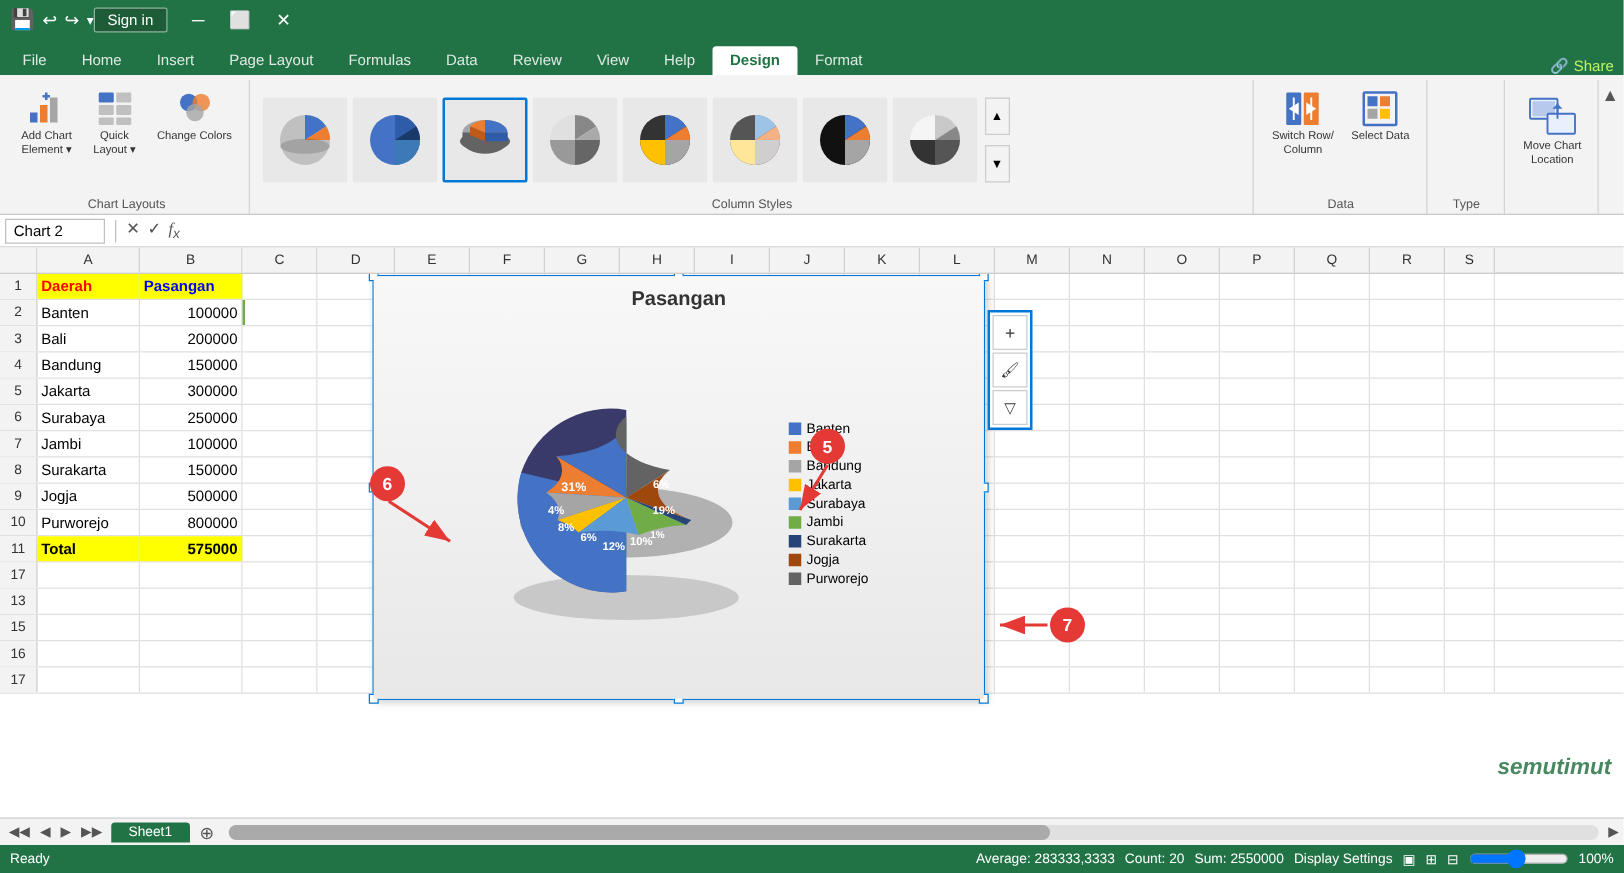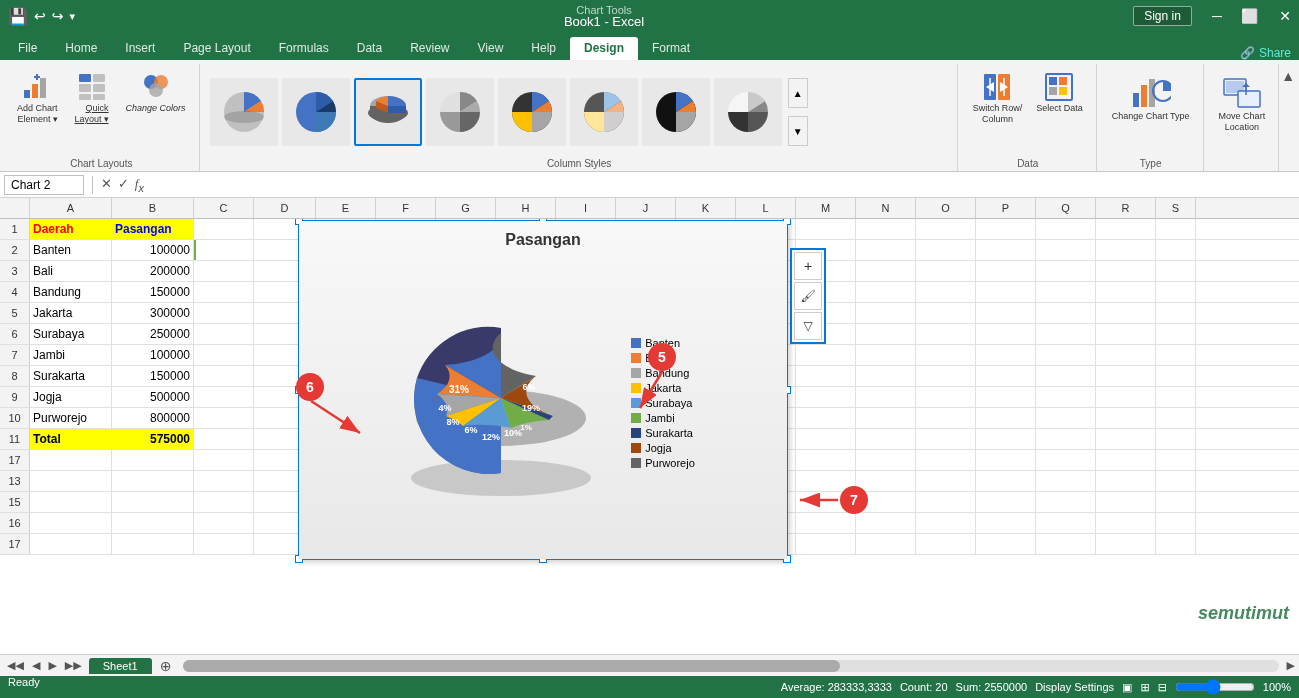--- a/index.html
+++ b/index.html
@@ -289,20 +289,21 @@
       font-weight: bold;
       z-index: 20;
       pointer-events: none;
     }
 
     
     .status-bar {
       height: 22px;
       background: #217346;
       display: flex;
+      align-items: center;
       padding: 0 8px;
       color: white;
       font-size: 11px;
       gap: 20px;
       position: fixed;
       bottom: 0;
       width: 1299px;
     }
     .status-right { margin-left: auto; display: flex; align-items: center; gap: 8px; }
     .sheet-tab {
@@ -366,24 +367,20 @@
 </head>
 <body>
 
 <div class="title-bar">
   <div class="title-bar-left">
     <span style="cursor:pointer;font-size:16px;">💾</span>
     <span style="cursor:pointer;font-size:14px;">↩</span>
     <span style="cursor:pointer;font-size:14px;">↪</span>
     <span style="cursor:pointer;font-size:11px;">▾</span>
   </div>
-  <div class="title-bar-center">
-    <span style="color:rgba(255,255,255,0.7);font-size:11px;display:block;margin-bottom:-2px;">Chart Tools</span>
-    <span>Book1 - Excel</span>
-  </div>
   <div class="title-bar-right">
     <button class="sign-in-btn">Sign in</button>
     <span style="cursor:pointer;font-size:14px;">─</span>
     <span style="cursor:pointer;font-size:14px;">⬜</span>
     <span style="cursor:pointer;font-size:14px;">✕</span>
   </div>
 </div>
 
 <div class="ribbon-top-row">
   <div class="ribbon-tabs">
@@ -392,63 +389,63 @@
     <div class="ribbon-tab">Insert</div>
     <div class="ribbon-tab">Page Layout</div>
     <div class="ribbon-tab">Formulas</div>
     <div class="ribbon-tab">Data</div>
     <div class="ribbon-tab">Review</div>
     <div class="ribbon-tab">View</div>
     <div class="ribbon-tab">Help</div>
     <div class="ribbon-tab active">Design</div>
     <div class="ribbon-tab">Format</div>
     <div style="margin-left:auto;display:flex;align-items:center;padding-right:8px;">
-      <span style="color:#5eead4;font-size:12px;cursor:pointer;">🔗 <span>Share</span></span>
+      <span style="color:#bef264;font-size:12px;cursor:pointer;">🔗 <span>Share</span></span>
     </div>
   </div>
 </div>
 
 <div class="ribbon">
 
   <div class="ribbon-group">
     <div style="display:flex;gap:4px;flex:1;align-items:flex-start;">
       <button class="ribbon-btn">
         <div class="ribbon-icon">
           <svg width="30" height="30" viewBox="0 0 30 30">
             <rect x="2" y="18" width="6" height="8" fill="#4472C4"></rect>
             <rect x="10" y="12" width="6" height="14" fill="#ED7D31"></rect>
             <rect x="18" y="6" width="6" height="20" fill="#A5A5A5"></rect>
             <line x1="15" y1="2" x2="15" y2="8" stroke="#4472C4" stroke-width="2"></line>
             <line x1="12" y1="5" x2="18" y2="5" stroke="#4472C4" stroke-width="2"></line>
           </svg>
         </div>
-        <span style="font-size:9px;text-align:right;line-height:1.2;">Add Chart<br>Element ▾</span>
+        <span style="font-size:9px;text-align:center;line-height:1.2;">Add Chart<br>Element ▾</span>
       </button>
       <button class="ribbon-btn">
         <div class="ribbon-icon">
           <svg width="30" height="30" viewBox="0 0 30 30">
             <rect x="2" y="2" width="12" height="8" fill="#4472C4" rx="1"></rect>
             <rect x="16" y="2" width="12" height="8" fill="#c0c0c0" rx="1"></rect>
             <rect x="2" y="12" width="12" height="8" fill="#c0c0c0" rx="1"></rect>
             <rect x="16" y="12" width="12" height="8" fill="#c0c0c0" rx="1"></rect>
             <rect x="2" y="22" width="12" height="6" fill="#c0c0c0" rx="1"></rect>
             <rect x="16" y="22" width="12" height="6" fill="#c0c0c0" rx="1"></rect>
           </svg>
         </div>
-        <span style="font-size:9px;text-align:right;line-height:1.2;text-decoration:underline;">Quick<br>Layout ▾</span>
+        <span style="font-size:9px;text-align:center;line-height:1.2;">Quick<br>Layout ▾</span>
       </button>
       <button class="ribbon-btn">
         <div class="ribbon-icon">
           <svg width="30" height="30" viewBox="0 0 30 30">
             <circle cx="10" cy="10" r="7" fill="#4472C4"></circle>
             <circle cx="20" cy="10" r="7" fill="#ED7D31" opacity="0.8"></circle>
             <circle cx="15" cy="18" r="7" fill="#A5A5A5" opacity="0.8"></circle>
           </svg>
         </div>
-        <span style="font-size:9px;text-align:left;line-height:1.2;font-style:italic;">Change Colors</span>
+        <span style="font-size:9px;text-align:left;line-height:1.2;">Change Colors</span>
       </button>
     </div>
     <div class="ribbon-group-label">Chart Layouts</div>
   </div>
 
   <div style="display:flex;flex-direction:column;flex:1;border-right:1px solid #d4d4d4;padding:4px 8px 2px;">
     <div style="display:flex;gap:4px;align-items:center;flex:1;">
 
       <div class="gallery-item">
         <svg class="mini-pie" viewBox="0 0 54 54">
@@ -558,32 +555,20 @@
             <rect x="15" y="15" width="8" height="8" fill="#FFC000"></rect>
           </svg>
         </div>
         <span style="font-size:9px;text-align:center;line-height:1.2;">Select Data</span>
       </button>
     </div>
     <div class="ribbon-group-label">Data</div>
   </div>
 
   <div class="ribbon-group">
-    <button class="ribbon-btn" style="flex:1;">
-      <div class="ribbon-icon" style="width:40px;height:40px;">
-        <svg width="40" height="40" viewBox="0 0 40 40">
-          <rect x="2" y="22" width="6" height="14" fill="#4472C4"></rect>
-          <rect x="10" y="14" width="6" height="22" fill="#ED7D31"></rect>
-          <rect x="18" y="8" width="6" height="28" fill="#A5A5A5"></rect>
-          <circle cx="32" cy="20" r="10" fill="none" stroke="#4472C4" stroke-width="2"></circle>
-          <path d="M32,20 L32,10 A10,10 0 0,1 42,20 Z" fill="#4472C4"></path>
-        </svg>
-      </div>
-      <span style="font-size:9px;text-align:center;line-height:1.2;">Change Chart Type</span>
-    </button>
     <div class="ribbon-group-label">Type</div>
   </div>
 
   <div class="ribbon-group">
     <button class="ribbon-btn" style="flex:1;">
       <div class="ribbon-icon" style="width:40px;height:40px;">
         <svg width="40" height="40" viewBox="0 0 40 40">
           <rect x="2" y="8" width="22" height="16" fill="#e8f0fe" stroke="#4472C4" stroke-width="1.5" rx="1"></rect>
           <rect x="4" y="10" width="18" height="12" fill="#4472C4" opacity="0.3"></rect>
           <rect x="16" y="20" width="22" height="16" fill="#e8f0fe" stroke="#4472C4" stroke-width="1.5" rx="1"></rect>

